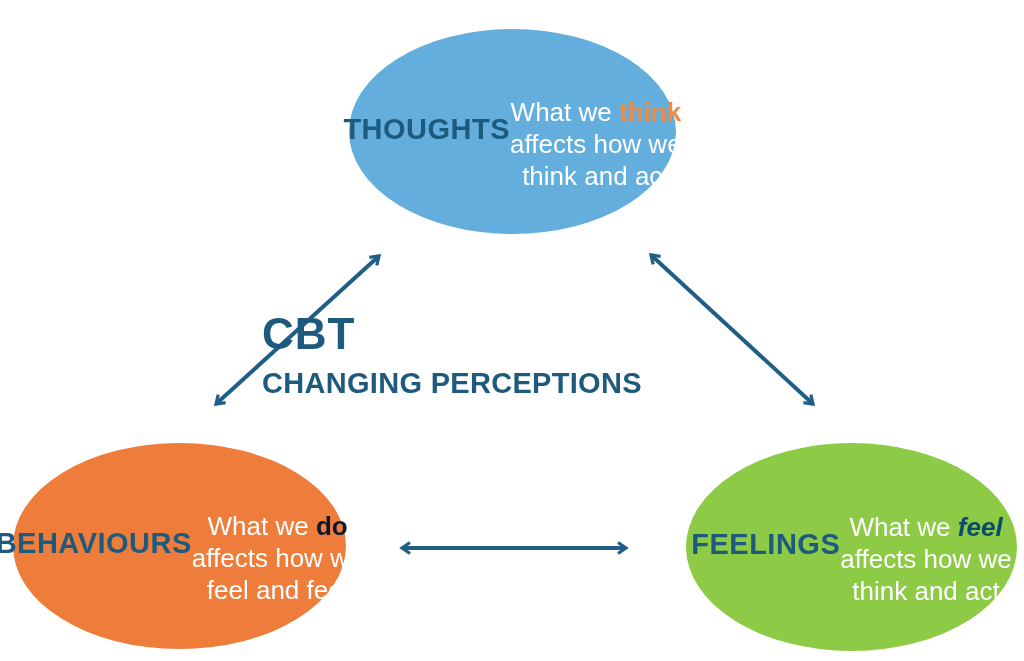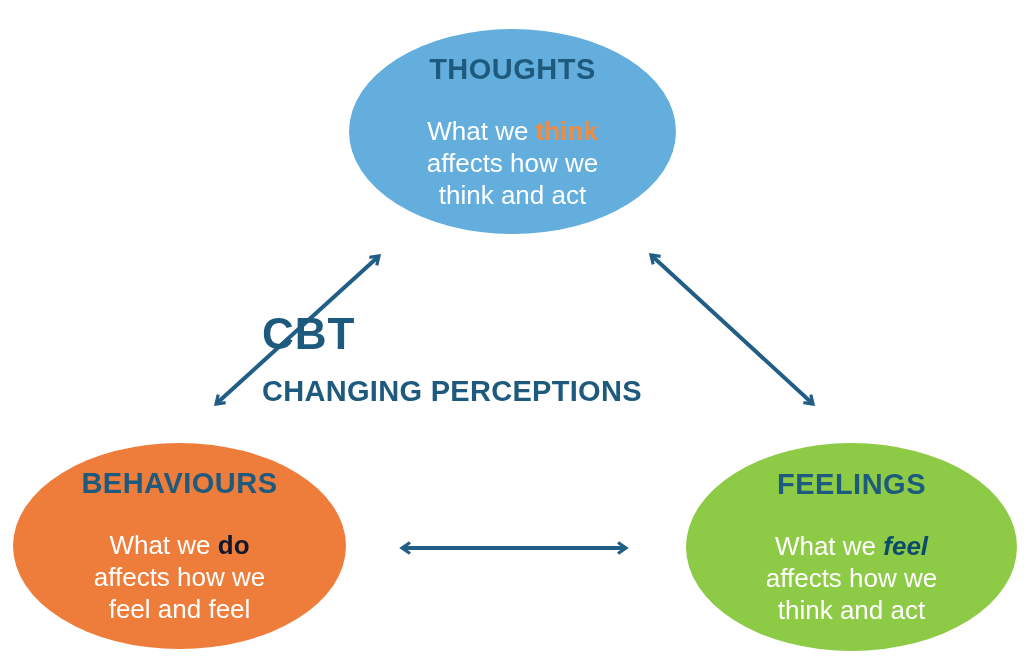--- a/index.html
+++ b/index.html
@@ -10,21 +10,21 @@
     background: #ffffff;
     overflow: hidden;
     font-family: "Liberation Sans", "DejaVu Sans", sans-serif;
   }
   svg.arrows-layer { position: absolute; left: 0; top: 0; width: 1024px; height: 661px; }
 
   .ellipse {
     position: absolute;
     border-radius: 50%;
     display: flex;
-    flex-direction: column;
+    flex-direction: row;
     align-items: center;
     justify-content: center;
     text-align: center;
   }
   #ellipse-thoughts   { left: 349px; top: 29px;  width: 327px; height: 205px; background: #63aedd; }
   #ellipse-behaviours { left: 13px;  top: 443px; width: 333px; height: 206px; background: #ee7d3b; }
   #ellipse-feelings   { left: 686px; top: 443px; width: 331px; height: 208px; background: #8dca45; }
 
   .node-title {
     font-size: 29px;
@@ -50,21 +50,21 @@
   .cbt-title {
     font-size: 44px;
     font-weight: 800;
     line-height: 48px;
     letter-spacing: 1px;
   }
   .cbt-subtitle {
     font-size: 29px;
     font-weight: 800;
     line-height: 34px;
-    margin-top: 16px;
+    margin-top: 8px;
     letter-spacing: 0.3px;
   }
 </style>
 </head>
 <body>
 
 <div class="stage">
 
   <svg class="arrows-layer" viewBox="0 0 1024 661" aria-hidden="true">
     <defs>

